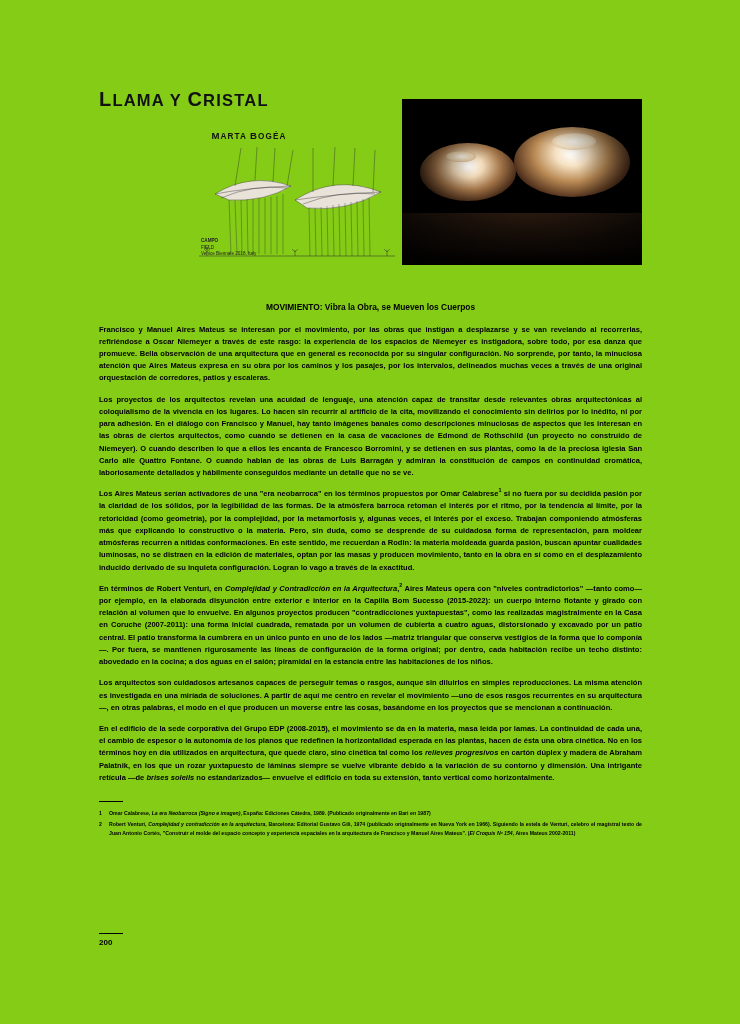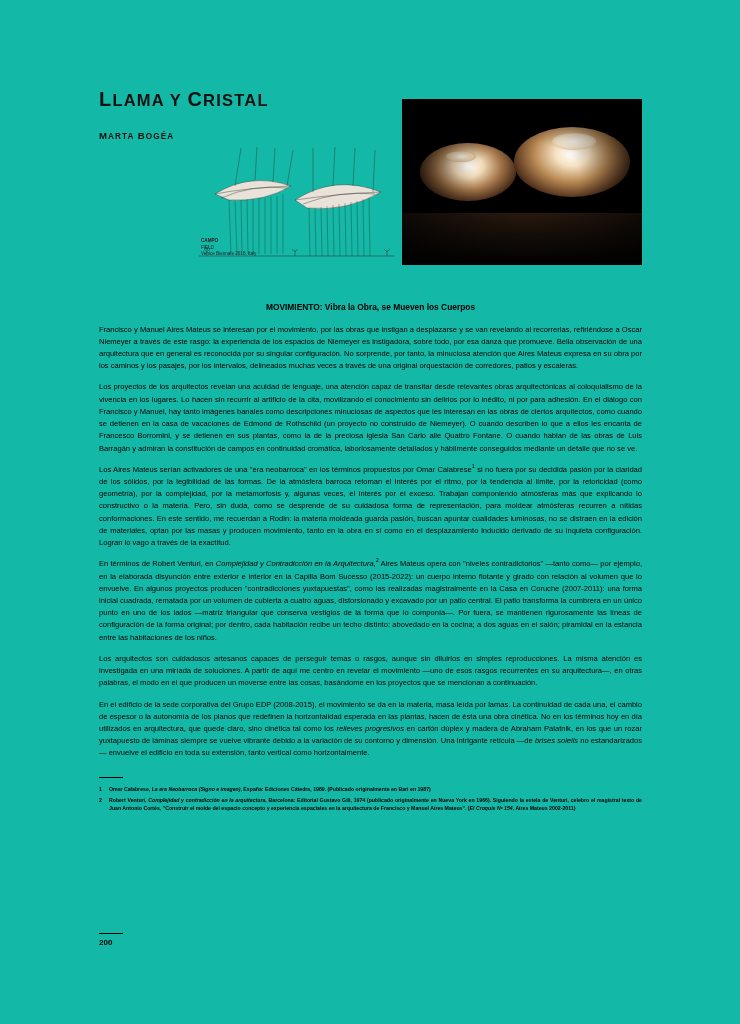--- a/index.html
+++ b/index.html
@@ -13,21 +13,21 @@
     font-family: "Liberation Sans", sans-serif;
     color: #000000;
     position: relative;
     overflow: hidden;
   }
   .page {
     position: absolute;
     left: 0; top: 0;
     width: 740px;
     height: 1024px;
-    background: #14b8a6;
+    background: #84cc16;
   }
   .content {
     position: absolute;
     left: 99px;
     top: 88px;
     width: 543px;
   }
 
   
   .header-row {
@@ -47,20 +47,21 @@
     margin: 0;
     color: #111;
   }
   .article-title .cap { font-size: 20px; }
   .author {
     margin-top: 19px;
     font-size: 8.2px;
     font-weight: bold;
     letter-spacing: 1.1px;
     color: #111;
+    text-align: center;
   }
   .author .cap { font-size: 9.6px; }
 
   
   .drawing {
     position: absolute;
     left: 96px;
     top: 54px;
     width: 205px;
     height: 130px;
@@ -133,21 +134,21 @@
     font-size: 8.4px;
     font-weight: bold;
     line-height: 1.5;
     text-align: center;
   }
   p.body {
     margin: 9px 0 0 0;
     font-size: 7.55px;
     line-height: 1.62;
     text-align: justify;
-    font-weight: normal;
+    font-weight: bold;
     color: #000;
   }
   p.body.first { margin-top: 10px; }
   .ital { font-style: italic; }
   sup { font-size: 5.4px; vertical-align: super; line-height: 0; }
 
   
   .rule-top {
     margin-top: 17px;
     width: 24px;

